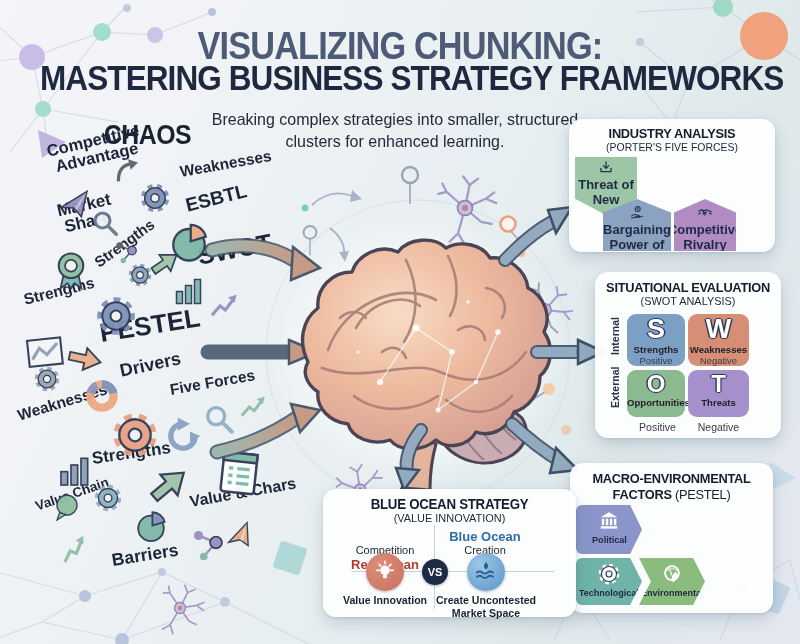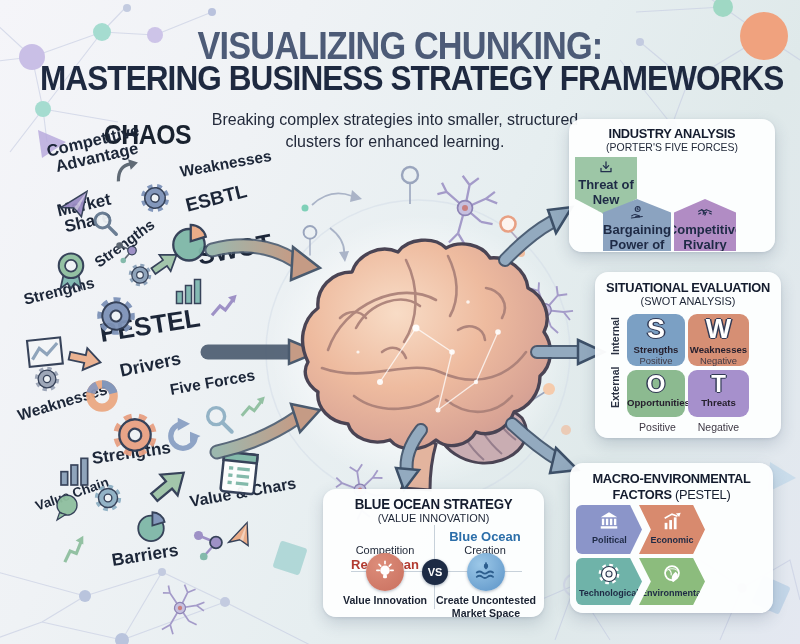--- a/index.html
+++ b/index.html
@@ -88,21 +88,21 @@
   .factor-icon{width:22px;height:22px;margin-top:5px;}
   .factor-icon svg{width:100%;height:100%;display:block;}
   .factor-label{font-size:9.6px;font-weight:bold;margin-top:2px;transform:scaleX(.94);}
   .pf0{left:6px;top:42px;width:66px;height:49px;}
   .pf1{left:69px;top:42px;width:66px;height:49px;}
   .pf2{left:132px;top:42px;width:64px;height:49px;}
   .pf3{left:6px;top:95px;width:66px;height:47px;}
   .pf4{left:69px;top:95px;width:66px;height:47px;}
   .pf5{left:132px;top:95px;width:64px;height:47px;}
   
-  .card-ocean{left:323px;top:489px;width:221px;height:128px;}
+  .card-ocean{left:323px;top:489px;width:253px;height:128px;}
   .card-ocean .card-title{margin-top:7px;font-size:14px;}
   .card-ocean .card-sub{font-size:11.5px;}
   .ocean-heading{position:absolute;width:100px;text-align:center;font-size:13px;font-weight:bold;top:40px;}
   .oh-left{left:12px;} .oh-right{left:112px;}
   .ocean-sub{position:absolute;width:100px;text-align:center;font-size:11px;color:#222a3a;top:55px;}
   .ocean-hline{position:absolute;left:28px;right:22px;top:82px;height:1px;background:#c7d1da;}
   .ocean-vline{position:absolute;left:111px;top:36px;bottom:8px;width:1px;background:#c7d1da;}
   .ocean-circle{position:absolute;top:64px;width:38px;height:38px;border-radius:50%;
     box-shadow:0 1px 3px rgba(40,60,90,.35);display:flex;align-items:center;justify-content:center;}
   .oc-left{left:43px;} .oc-right{left:144px;}
@@ -592,32 +592,20 @@
           <polygon points="12,2.5 21,8 3,8"></polygon>
           <rect x="4.2" y="9.5" width="2.6" height="7"></rect>
           <rect x="8.6" y="9.5" width="2.6" height="7"></rect>
           <rect x="13" y="9.5" width="2.6" height="7"></rect>
           <rect x="17.4" y="9.5" width="2.6" height="7"></rect>
           <rect x="3" y="17.7" width="18" height="2.6"></rect>
         </svg>
       </span>
     <span class="factor-label">Political</span>
   </div>
-  <div class="factor-tile chev-mid pf1" style="background: linear-gradient(160deg, rgb(216, 138, 110) 0%, rgb(216, 138, 110) 100%);">
-    <span class="factor-icon">
-        <svg viewBox="0 0 24 24" fill="#ffffff">
-          <rect x="4" y="14" width="3" height="7"></rect>
-          <rect x="9" y="11" width="3" height="10"></rect>
-          <rect x="14" y="8" width="3" height="13"></rect>
-          <path d="M4,9 L12,4.5 L18,6.8" stroke="#ffffff" stroke-width="1.8" fill="none"></path>
-          <polygon points="21.5,3 16.2,3.8 19.8,7.6"></polygon>
-        </svg>
-      </span>
-    <span class="factor-label">Economic</span>
-  </div>
   <div class="factor-tile chev-left pf3" style="background: linear-gradient(160deg, rgb(111, 179, 169) 0%, rgb(111, 179, 169) 100%);">
     <span class="factor-icon">
         <svg viewBox="0 0 24 24">
           <circle cx="12" cy="12" r="9.6" fill="none" stroke="#ffffff" stroke-width="3.4" stroke-dasharray="3.9 3.64"></circle>
           <circle cx="12" cy="12" r="8.2" fill="#ffffff" stroke="#2e3a52" stroke-width="1.2"></circle>
           <circle cx="12" cy="12" r="3.3" fill="#eef2f5" stroke="#2e3a52" stroke-width="1.2"></circle>
         </svg>
       </span>
     <span class="factor-label">Technological</span>
   </div>

